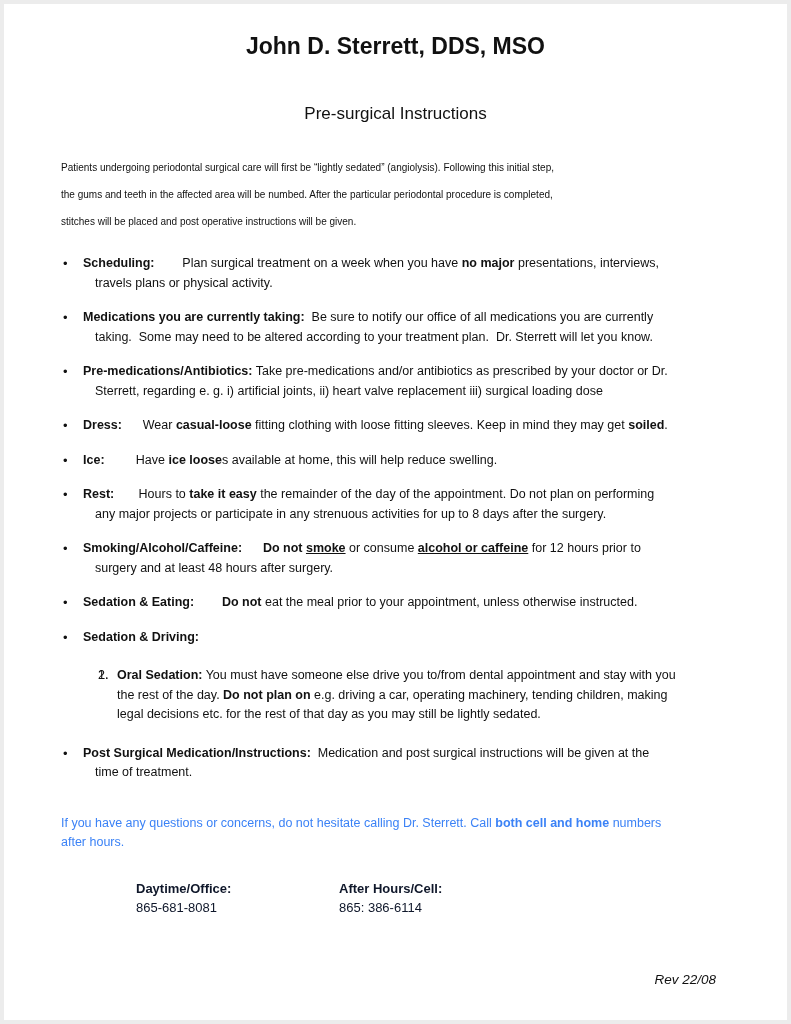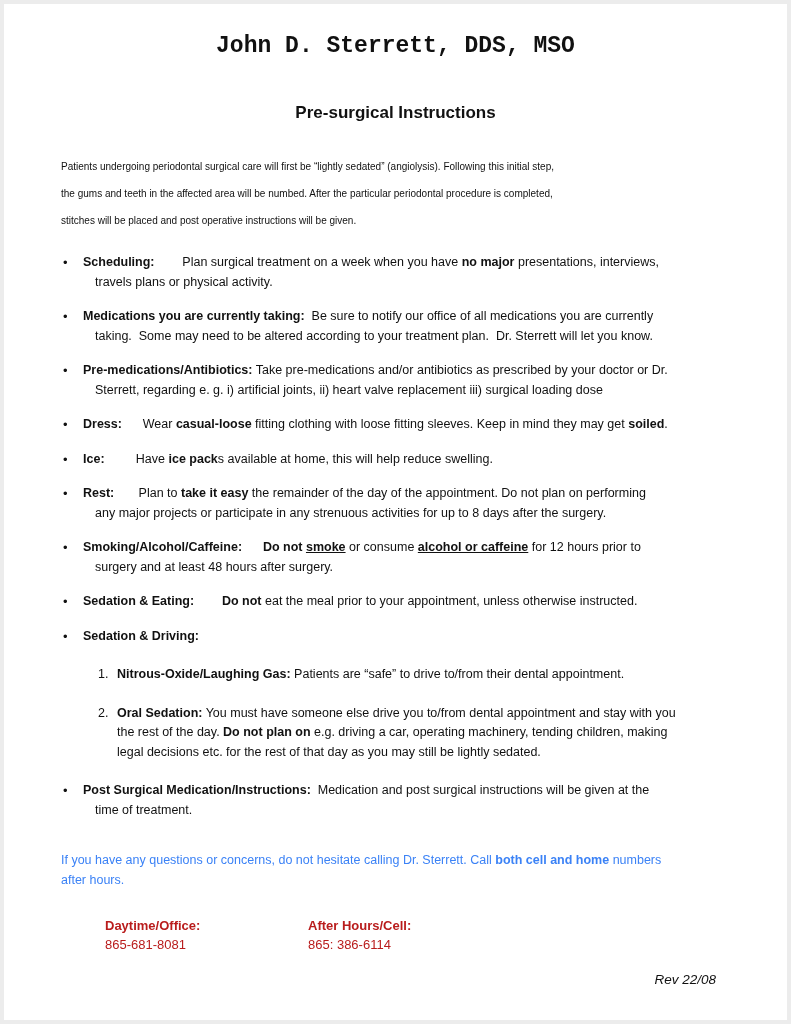--- a/index.html
+++ b/index.html
@@ -12,30 +12,30 @@
     position: relative;
     width: 783px;
     height: 1016px;
     margin: 4px;
     background: #ffffff;
     box-sizing: border-box;
     padding: 29px 57px 0 57px;
     overflow: hidden;
   }
   .clinic-name {
-    font-family: Liberation Mono, monospace;
+    font-family: Liberation Sans, sans-serif;
     font-size: 23px;
     font-weight: bold;
     text-align: center;
     margin: 0;
     color: #111;
   }
   .doc-title {
     font-size: 17px;
-    font-weight: bold;
+    font-weight: normal;
     text-align: center;
     margin: 44px 0 0 0;
     color: #111;
   }
   .intro {
     font-size: 10px;
     line-height: 27px;
     margin: 30px 0 0 0;
     white-space: pre;
     color: #111;
@@ -65,24 +65,24 @@
   .u { text-decoration: underline; font-weight: bold; }
   .closing {
     font-size: 12.5px;
     line-height: 19.5px;
     margin: 31px 0 0 0;
     white-space: pre;
     color: #3b82f6;
   }
   .contacts {
     display: flex;
-    margin: 26px 0 0 44px;
+    margin: 26px 0 0 75px;
     font-size: 13px;
     line-height: 19px;
-    color: #b91c1c;
+    color: #0f172a;
   }
   .contact-col { width: 203px; }
   .contact-label { font-weight: bold; }
   .rev {
     position: absolute;
     top: 968px;
     right: 71px;
     font-style: italic;
     font-size: 13.5px;
     color: #111;
@@ -98,28 +98,28 @@
 the gums and teeth in the affected area will be numbed. After the particular periodontal procedure is completed,
 stitches will be placed and post operative instructions will be given.</span></p>
   <div class="list">
       <div class="item bullet"><span class="marker">•</span><span><span class="b">Scheduling:</span><span>        Plan surgical treatment on a week when you have </span><span class="b">no major</span><span> presentations, interviews,
 travels plans or physical activity.</span></span></div>
       <div class="item bullet"><span class="marker">•</span><span><span class="b">Medications you are currently taking:</span><span>  Be sure to notify our office of all medications you are currently
 taking.  Some may need to be altered according to your treatment plan.  Dr. Sterrett will let you know.</span></span></div>
       <div class="item bullet"><span class="marker">•</span><span><span class="b">Pre-medications/Antibiotics:</span><span> Take pre-medications and/or antibiotics as prescribed by your doctor or Dr.
 Sterrett, regarding e. g. i) artificial joints, ii) heart valve replacement iii) surgical loading dose</span></span></div>
       <div class="item bullet"><span class="marker">•</span><span><span class="b">Dress:</span><span>      Wear </span><span class="b">casual-loose</span><span> fitting clothing with loose fitting sleeves. Keep in mind they may get </span><span class="b">soiled</span><span>.</span></span></div>
-      <div class="item bullet"><span class="marker">•</span><span><span class="b">Ice:</span><span>         Have </span><span class="b">ice pack</span><span>s available at home, this will help reduce swelling.</span></span></div>
-      <div class="item bullet"><span class="marker">•</span><span><span class="b">Rest:</span><span>       Plan to </span><span class="b">take it easy</span><span> the remainder of the day of the appointment. Do not plan on performing
+      <div class="item bullet"><span class="marker">•</span><span><span class="b">Ice:</span><span>         Have </span><span class="b">ice loose</span><span>s available at home, this will help reduce swelling.</span></span></div>
+      <div class="item bullet"><span class="marker">•</span><span><span class="b">Rest:</span><span>       Hours to </span><span class="b">take it easy</span><span> the remainder of the day of the appointment. Do not plan on performing
 any major projects or participate in any strenuous activities for up to 8 days after the surgery.</span></span></div>
       <div class="item bullet"><span class="marker">•</span><span><span class="b">Smoking/Alcohol/Caffeine:</span><span>      </span><span class="b">Do not</span><span> </span><span class="u">smoke</span><span> or consume </span><span class="u">alcohol or caffeine</span><span> for 12 hours prior to
 surgery and at least 48 hours after surgery.</span></span></div>
       <div class="item bullet"><span class="marker">•</span><span><span class="b">Sedation &amp; Eating:</span><span>        </span><span class="b">Do not</span><span> eat the meal prior to your appointment, unless otherwise instructed.</span></span></div>
       <div class="item bullet"><span class="marker">•</span><span><span class="b">Sedation &amp; Driving:</span></span></div>
-      <div class="item numbered"><span class="marker">1.</span><span><span class="b">Nitrous-Oxide/Laughing Gas:</span><span> Patients are “safe” to drive to/from their dental appointment.</span></span></div>
+      <div class="item numbered"><span class="marker">1.</span></div>
       <div class="item numbered"><span class="marker">2.</span><span><span class="b">Oral Sedation:</span><span> You must have someone else drive you to/from dental appointment and stay with you
 the rest of the day. </span><span class="b">Do not plan on</span><span> e.g. driving a car, operating machinery, tending children, making
 legal decisions etc. for the rest of that day as you may still be lightly sedated.</span></span></div>
       <div class="item bullet"><span class="marker">•</span><span><span class="b">Post Surgical Medication/Instructions:</span><span>  Medication and post surgical instructions will be given at the
 time of treatment.</span></span></div>
     </div>
   <p class="closing"><span>If you have any questions or concerns, do not hesitate calling Dr. Sterrett. Call </span><span class="b">both cell and home</span><span> numbers
 after hours.</span></p>
   <div class="contacts">
       <div class="contact-col">

